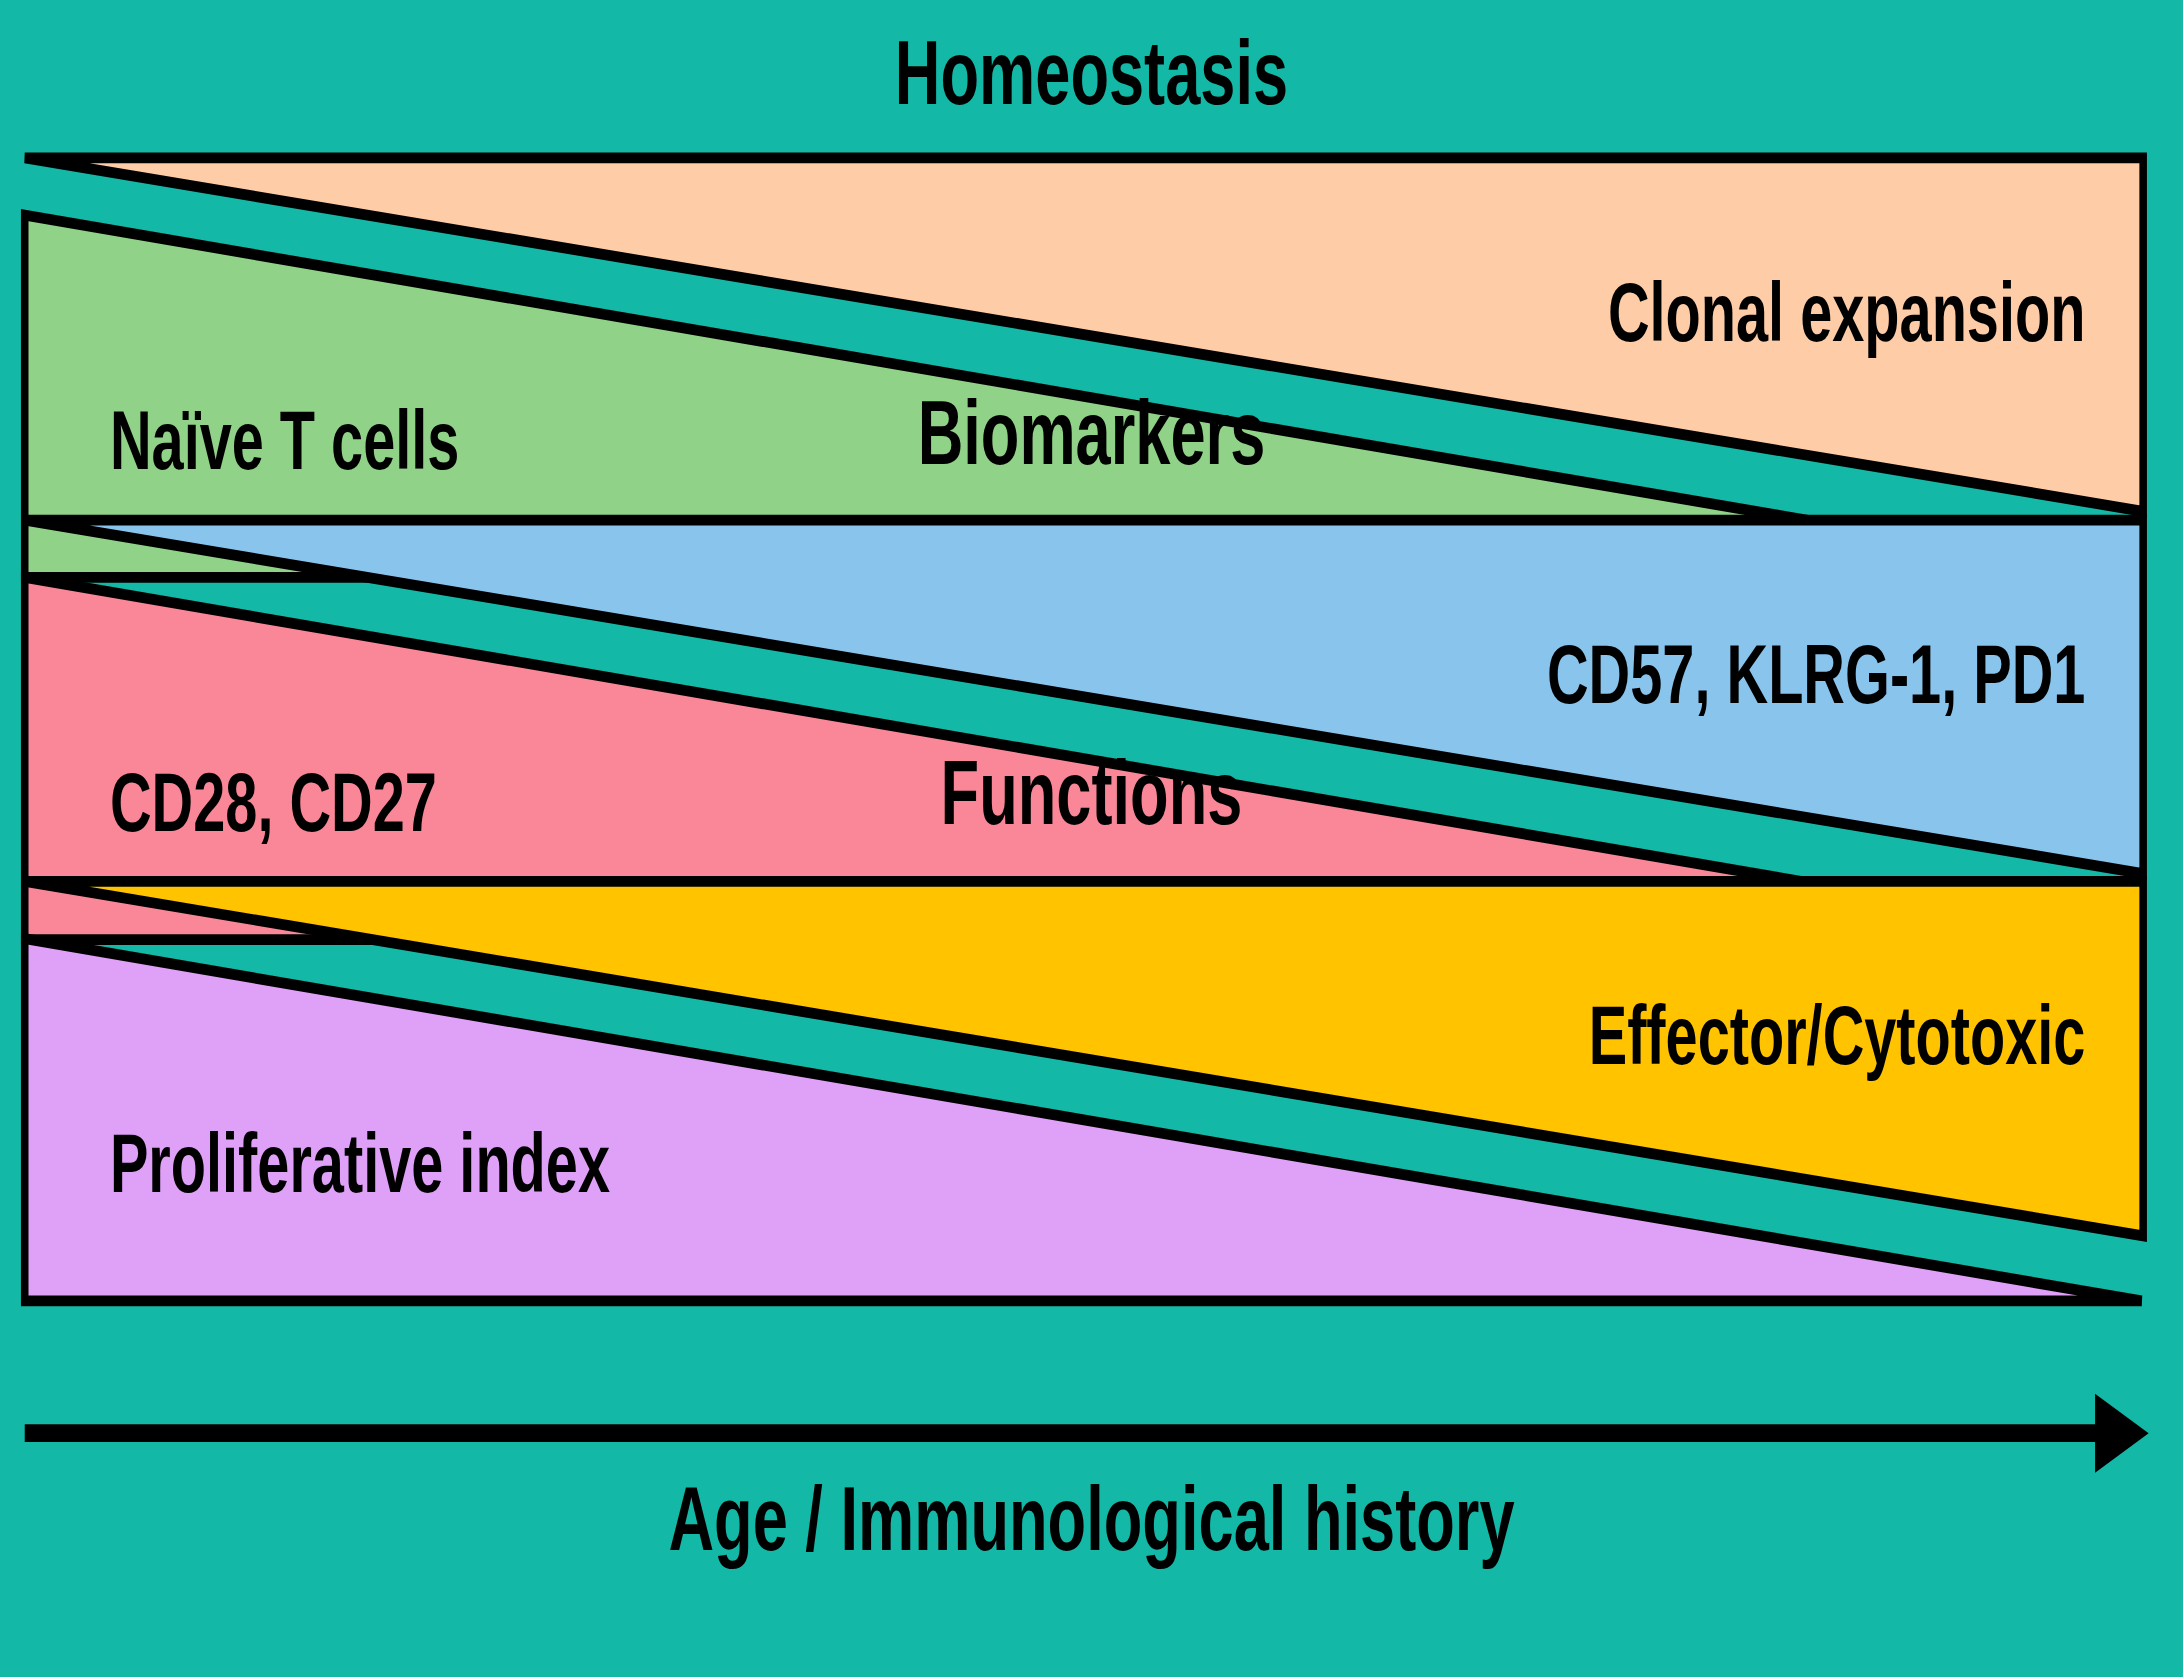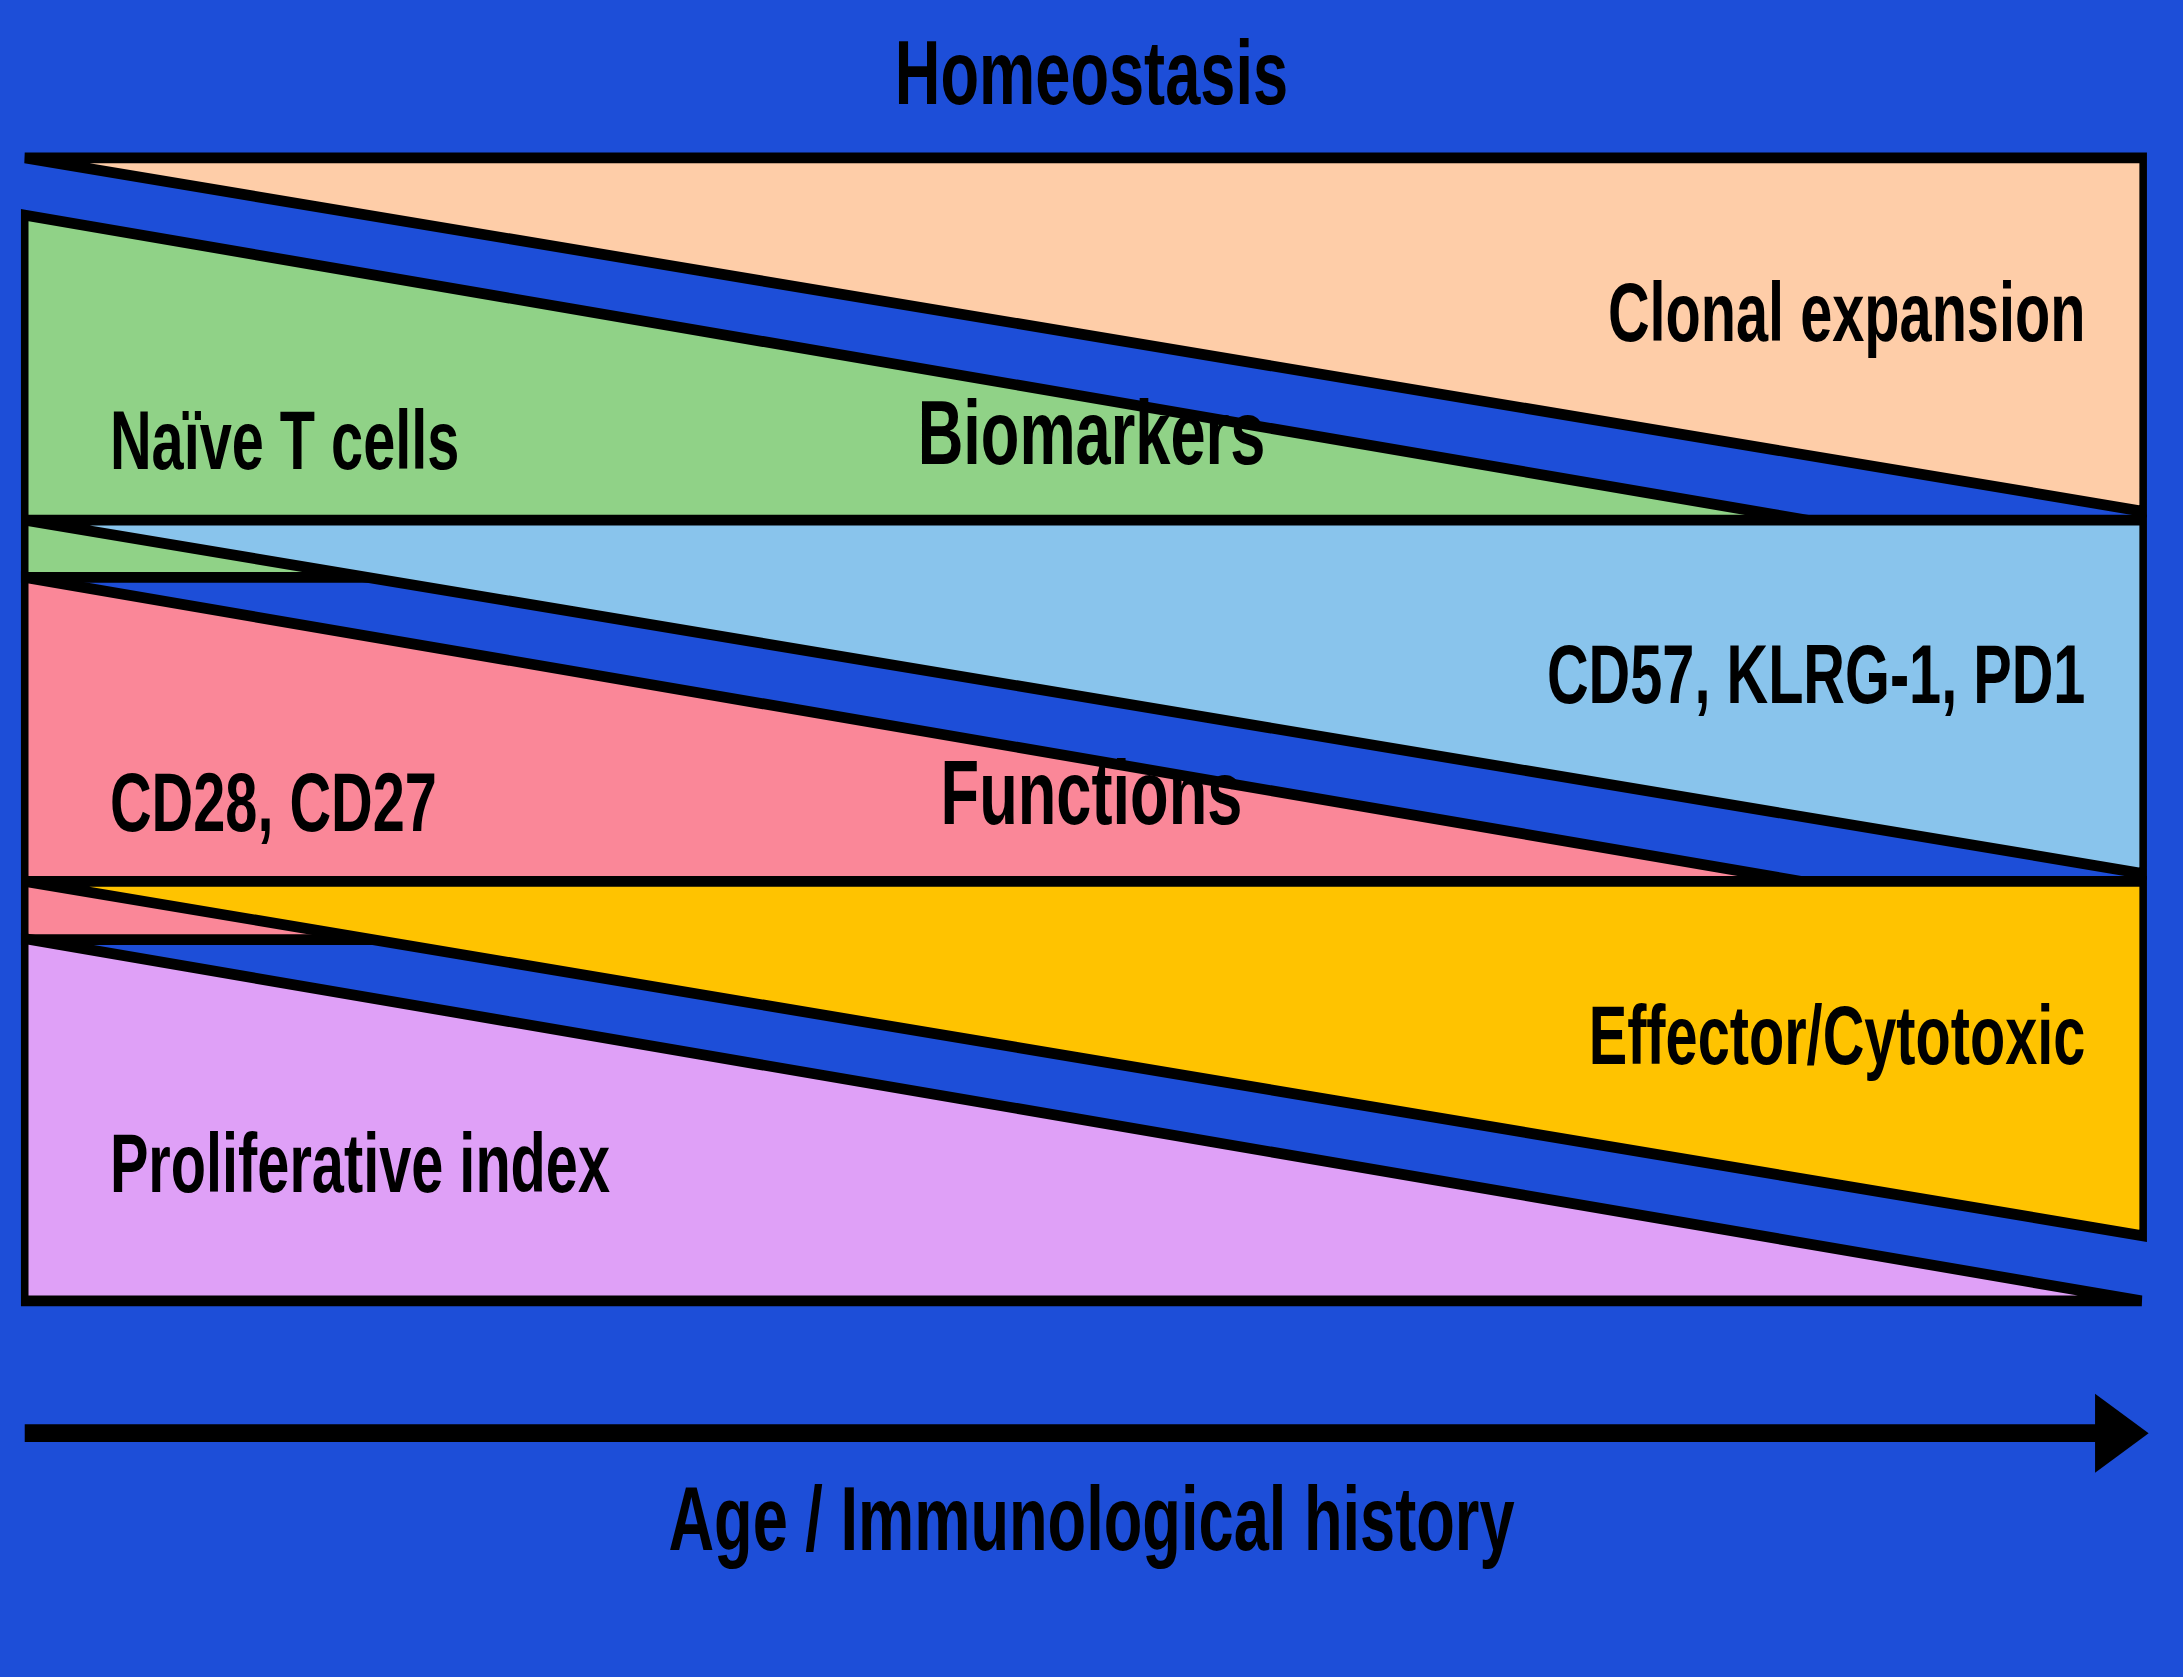--- a/index.html
+++ b/index.html
@@ -65,21 +65,21 @@
     fill: none;
   }
   .arrow-head {
     fill: #000000;
     stroke: none;
   }
 </style>
 </head>
 <body>
 
-<div id="stage" style="background: #1d4ed8;">
+<div id="stage" style="background: #14b8a6;">
   <svg viewBox="0 0 3178 1700" xmlns="http://www.w3.org/2000/svg" preserveAspectRatio="none">
 
     <g>
       <text class="panel-title" x="1589" y="105">Homeostasis</text>
 
       <polygon class="shape" points="36,160 3120,160 3120,518" style="fill:#FECDA8" fill="#FECDA8" stroke="#000000"></polygon>
 
       <polygon class="shape" points="36,218 3118,585 36,585" style="fill:#90D287" fill="#90D287" stroke="#000000"></polygon>
 
       <text class="band-label right" x="3036" y="345">Clonal expansion</text>

